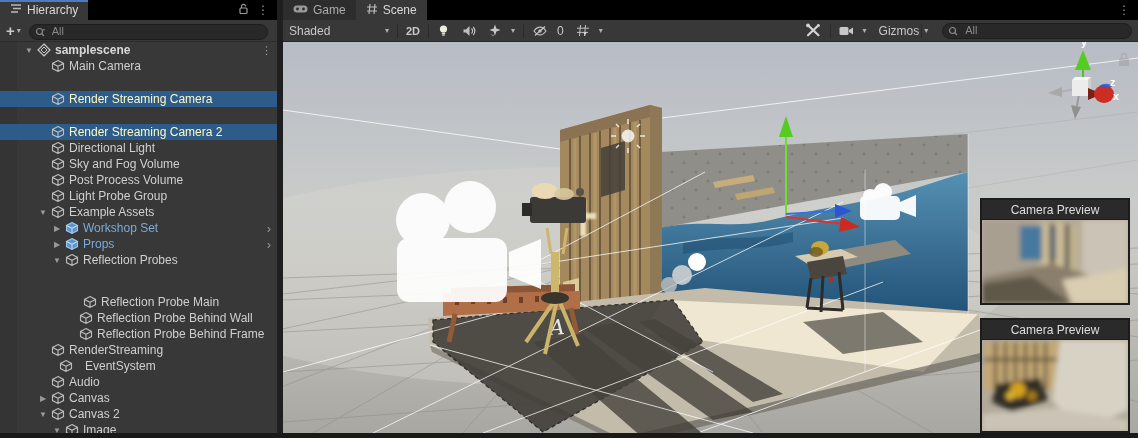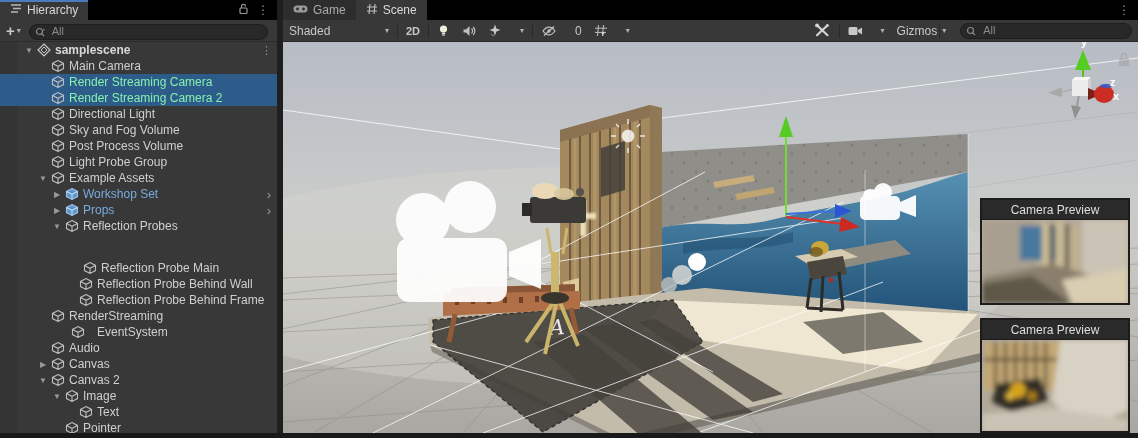--- a/index.html
+++ b/index.html
@@ -26,33 +26,33 @@
   .searchwrap input {
     width:100%; height:16px; background:#282828; border:1px solid #1e1e1e; border-radius:8px;
     color:#c0c0c0; font-size:11px; padding:0 6px 1px 22px; outline:none; font-family:"Liberation Sans", sans-serif;
   }
   .searchwrap input::placeholder { color:#8a8a8a; }
   .mag { position:absolute; left:6px; top:3px; }
   
   #gutter { position:absolute; left:0; top:42px; width:17px; height:391px; background:#343434; }
   #tree { position:absolute; left:0; top:42px; width:277px; height:391px; overflow:hidden; }
   .row { height:16px; display:flex; align-items:center; font-size:12px; color:#cfcfcf; white-space:nowrap; position:relative; }
-  .row.selected { background:#2d5c8a; color:#86efac; }
+  .row.selected { background:#2d5c8a; color:#fef9c3;margin-top:17px; }
   .row.prefab-tint .lbl { color:#79aade; }
   .row.scene-header .lbl { font-weight:bold; color:#d8d8d8; }
   .exp { width:14px; flex:0 0 14px; text-align:center; font-size:8px; color:#9a9a9a; }
   .ticon { width:16px; flex:0 0 16px; display:flex; align-items:center; justify-content:center; }
   .lbl { margin-left:3px; }
   .chev { position:absolute; right:6px; color:#9a9a9a; font-size:13px; }
   .rowmenu { position:absolute; right:5px; color:#9a9a9a; font-size:11px; line-height:10px; }
   
   #divider { position:absolute; left:277px; top:0; width:6px; height:438px; background:#1f1f1f; }
   
   #scene-toolbar { position:absolute; left:283px; top:20px; width:855px; height:22px; background:#383838; border-bottom:1px solid #282828; display:flex; align-items:center; font-size:12px; color:#c8c8c8; }
-  .tbtn { display:flex; align-items:center; gap:18px; padding:0 6px; height:100%; }
+  .tbtn { display:flex; align-items:center; gap:9px; padding:0 6px; height:100%; }
   .sep { width:1px; height:14px; background:#2a2a2a; margin:0 2px; }
   #shading-dd { width:112px; justify-content:space-between; }
   .spacer { flex:1; }
   #gizmos-dd { gap:0; }
   #scene-search { width:214px; margin-right:6px; }
   
   #viewport { position:absolute; left:283px; top:42px; width:855px; height:391px; }
   
   .preview { position:absolute; left:980px; width:150px; border:2px solid #1c1c1c; background:#2a2a2a; }
   .preview .phead { height:19px; display:flex; align-items:center; justify-content:center; font-size:12px; color:#dfdfdf; background:#2a2a2a;text-align:center; }
@@ -244,21 +244,21 @@
       </div>
       <div class="row" style="padding-left: 36px;">
         <span class="exp"></span>
         <span class="ticon">
           <svg width="14" height="14" viewBox="0 0 14 14">
             <path d="M7 1.5 12.5 4.4 12.5 9.6 7 12.5 1.5 9.6 1.5 4.4Z M1.5 4.4 7 7.3 12.5 4.4 M7 7.3 7 12.5" fill="none" stroke="#bdbdbd" stroke-width="1.1"></path>
           </svg>
         </span>
         <span class="lbl">RenderStreaming</span>
       </div>
-      <div class="row" style="padding-left: 48px; gap: 8px;">
+      <div class="row" style="padding-left: 36px; gap: 8px;">
         <span class="exp"></span>
         <span class="ticon">
           <svg width="14" height="14" viewBox="0 0 14 14">
             <path d="M7 1.5 12.5 4.4 12.5 9.6 7 12.5 1.5 9.6 1.5 4.4Z M1.5 4.4 7 7.3 12.5 4.4 M7 7.3 7 12.5" fill="none" stroke="#bdbdbd" stroke-width="1.1"></path>
           </svg>
         </span>
         <span class="lbl">EventSystem</span>
       </div>
       <div class="row" style="padding-left: 36px;">
         <span class="exp"></span>

